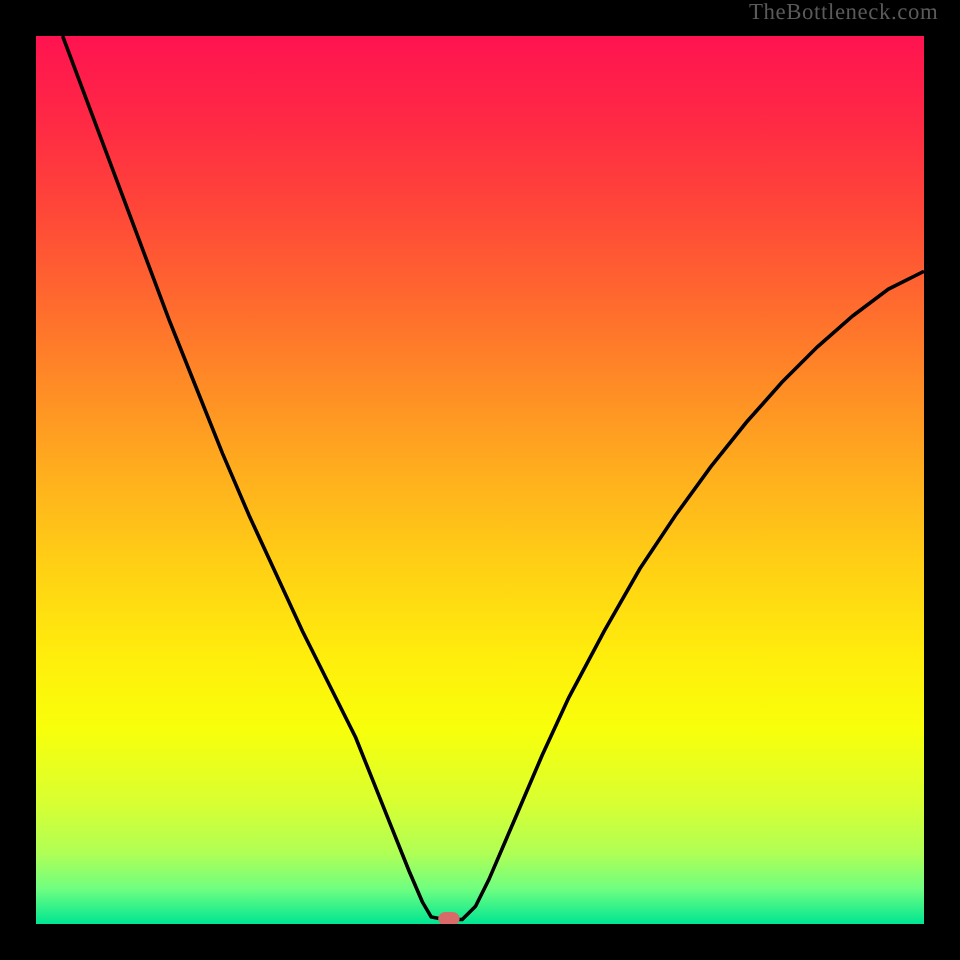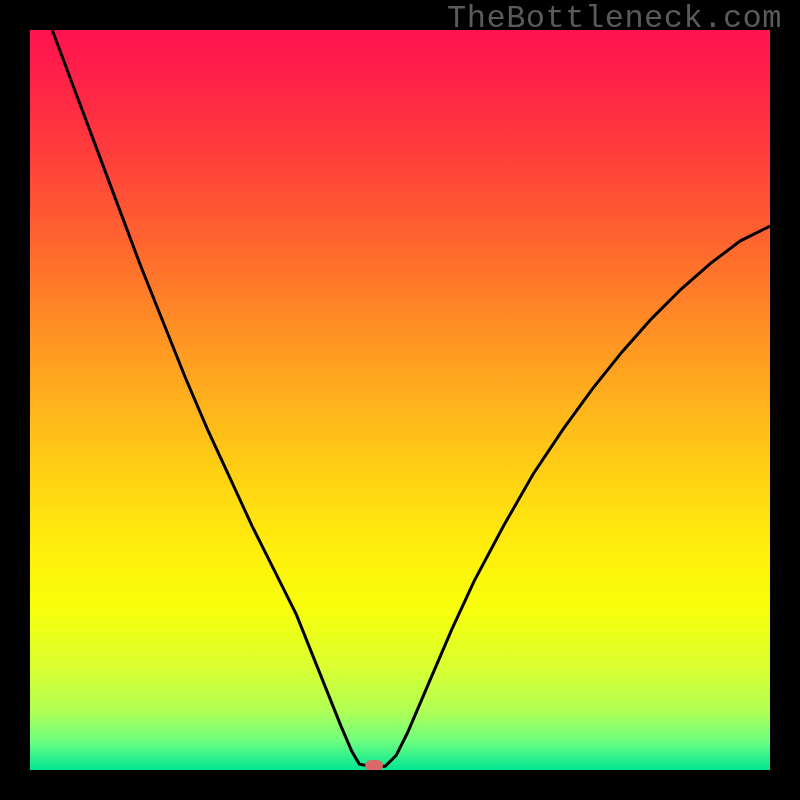--- a/index.html
+++ b/index.html
@@ -14,22 +14,22 @@
     position: relative;
     width: 800px;
     height: 800px;
     background: #000;
   }
   .watermark {
     position: absolute;
     top: 0px;
     right: 18px;
     color: #5a5a5a;
-    font-family: Liberation Mono, monospace;
-    font-size: 32px;
+    font-family: Liberation Serif, serif;
+    font-size: 19px;
     letter-spacing: 0.5px;
     z-index: 10;
   }
   .plot {
     position: absolute;
     left: 30px;
     top: 30px;
     width: 740px;
     height: 740px;
     background: #000;

